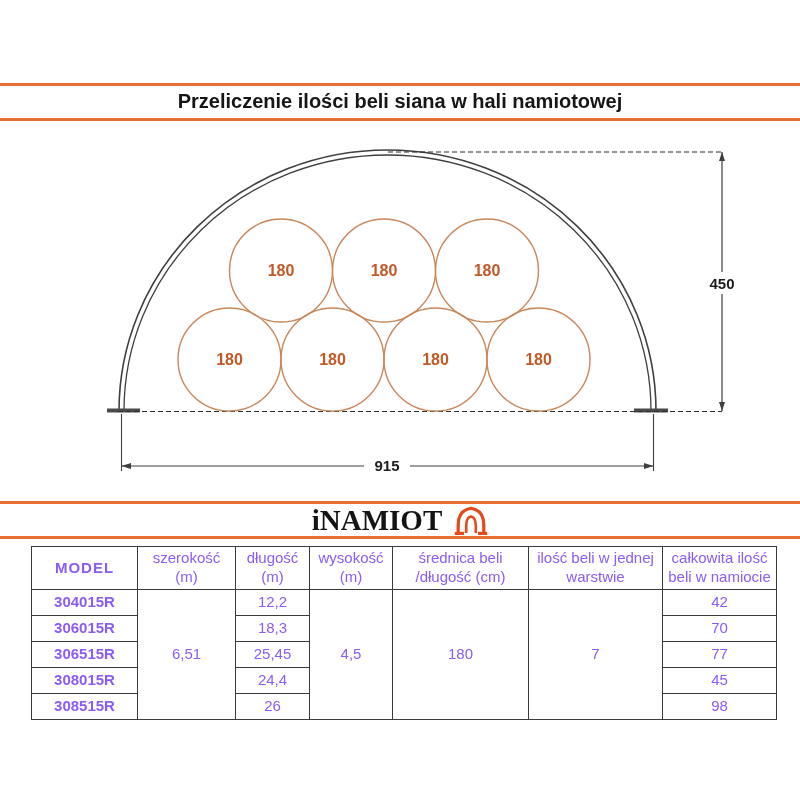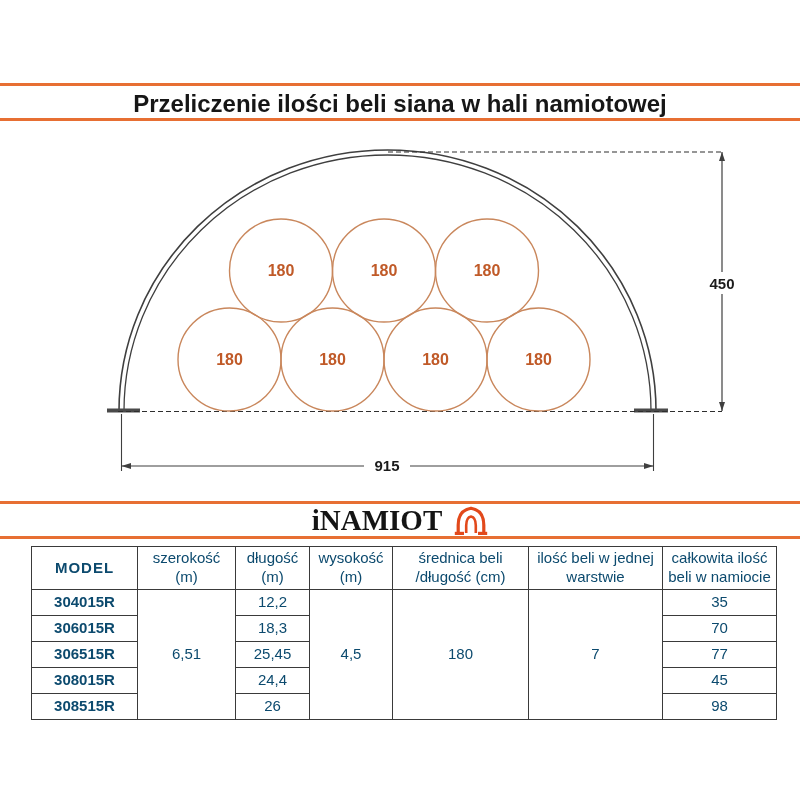--- a/index.html
+++ b/index.html
@@ -8,35 +8,35 @@
     background:#ffffff;
     font-family:"Liberation Sans", sans-serif;
     color:#1c1c1c;
   }
   .rule{
     position:absolute;left:0;width:800px;height:3px;
     background:var(--accent,#e76f33);
   }
   .page-title{
     position:absolute;left:0;top:90px;width:800px;
-    text-align:center;font-size:24px;font-weight:bold;color:#161616;
+    text-align:center;font-size:20px;font-weight:bold;color:#161616;
   }
   .diagram-svg{position:absolute;left:0;top:0;width:800px;height:800px;}
   .logo-band{
     position:absolute;left:0;top:504px;width:800px;height:32px;
     display:flex;align-items:center;justify-content:center;gap:12px;
   }
   .logo-text{
     font-family:"Liberation Serif", serif;
     font-weight:bold;font-size:29px;color:#141414;letter-spacing:0px;line-height:1;
   }
   .spec-table{
     position:absolute;left:31px;top:546px;
     border-collapse:collapse;table-layout:fixed;width:745px;
-    font-size:15px;color:#0c4a6e;
+    font-size:15px;color:#8b5cf6;
   }
   .spec-table th,.spec-table td{
     border:1px solid #3a3a3a;text-align:center;vertical-align:middle;
     padding:0;line-height:1.25;
   }
   .spec-table th{font-weight:normal;white-space:pre-line;height:42px;}
   .spec-table th.model-h{font-weight:bold;letter-spacing:1px;}
   .spec-table td{height:25px;font-size:15px;}
   .spec-table td.model-cell{font-weight:bold;}
 </style>
@@ -140,21 +140,21 @@
     </tr>
   </thead>
   <tbody>
     <tr>
       <td class="model-cell">304015R</td>
       <td rowspan="5">6,51</td>
       <td>12,2</td>
       <td rowspan="5">4,5</td>
       <td rowspan="5">180</td>
       <td rowspan="5">7</td>
-      <td>35</td>
+      <td>42</td>
     </tr>
     <tr>
       <td class="model-cell">306015R</td>
       <td>18,3</td>
       <td>70</td>
     </tr>
     <tr>
       <td class="model-cell">306515R</td>
       <td>25,45</td>
       <td>77</td>

